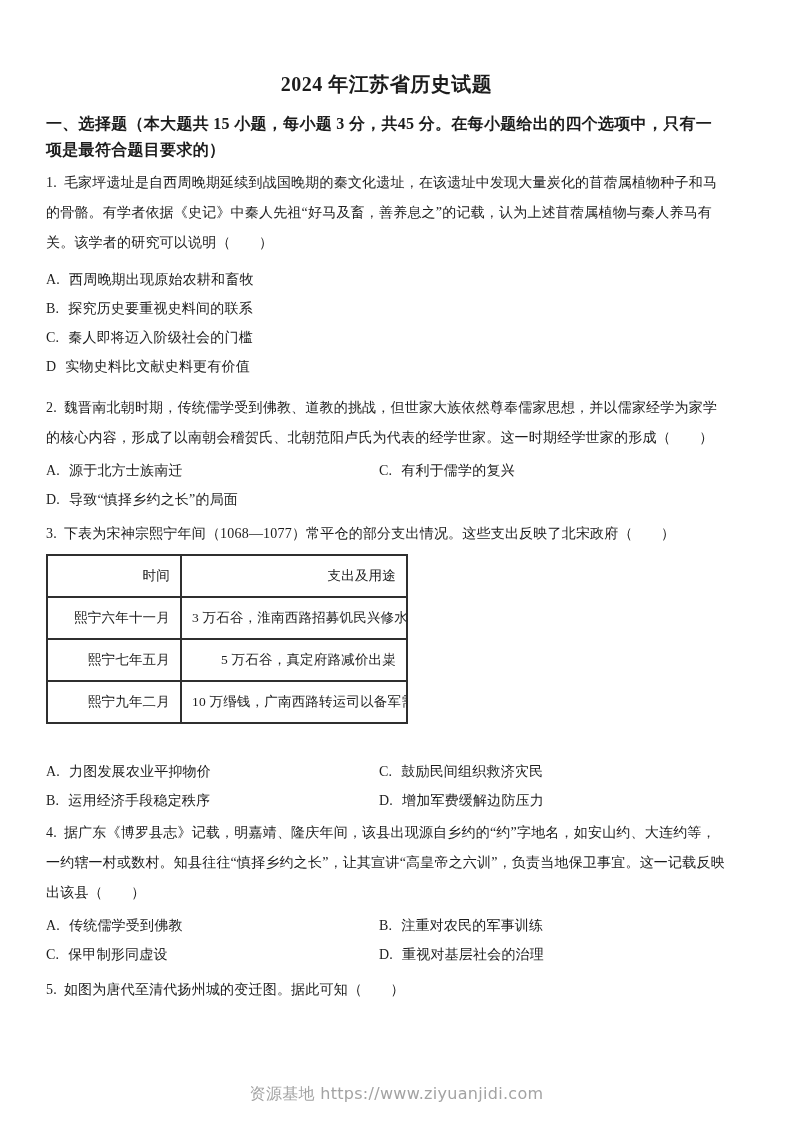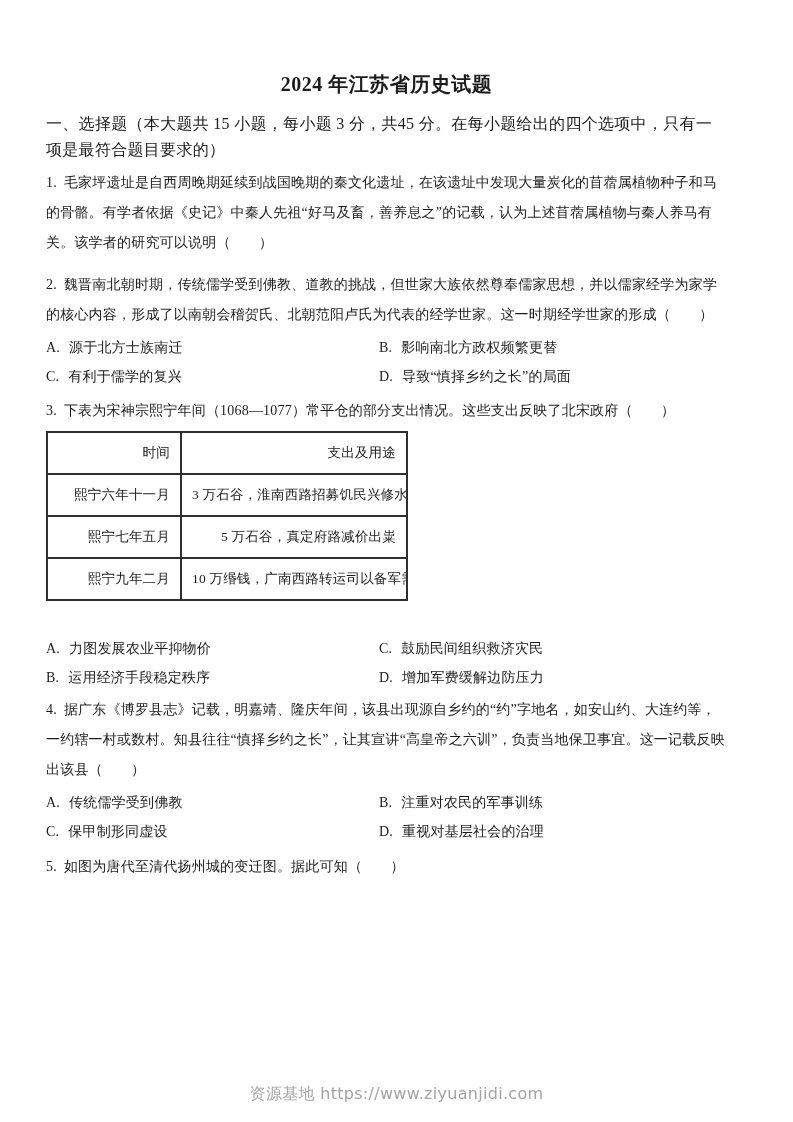--- a/index.html
+++ b/index.html
@@ -20,21 +20,21 @@
     font-size: 20px;
     line-height: 28px;
     font-weight: 700;
     text-align: center;
     letter-spacing: 0.5px;
   }
   .section-heading {
     margin: 13px 0 0 0;
     font-size: 16px;
     line-height: 26px;
-    font-weight: 400;
+    font-weight: 700;
     letter-spacing: 0.3px;
   }
   .stem {
     margin: 0;
     font-size: 14px;
     line-height: 30px;
     letter-spacing: 0.2px;
   }
   .q-num { margin-right: 7px; }
   .option {
@@ -90,27 +90,32 @@
 <body>
 
 <div class="page">
 
   <h1 class="doc-title">2024 年江苏省历史试题</h1>
 
   <h2 class="section-heading">一、选择题（本大题共 15 小题，每小题 3 分，共45 分。在每小题给出的四个选项中，只有一项是最符合题目要求的）</h2>
 
   <section class="question q1">
     <p class="stem"><span class="q-num">1.</span><span>毛家坪遗址是自西周晚期延续到战国晚期的秦文化遗址，在该遗址中发现大量炭化的苜蓿属植物种子和马的骨骼。有学者依据《史记》中秦人先祖“好马及畜，善养息之”的记载，认为上述苜蓿属植物与秦人养马有关。该学者的研究可以说明（　　）</span></p>
+    <div class="options-list">
+      <div class="option"><span class="opt-label">A.</span><span>西周晚期出现原始农耕和畜牧</span></div>
+      <div class="option"><span class="opt-label">B.</span><span>探究历史要重视史料间的联系</span></div>
+      <div class="option"><span class="opt-label">C.</span><span>秦人即将迈入阶级社会的门槛</span></div>
+      <div class="option"><span class="opt-label">D</span><span>实物史料比文献史料更有价值</span></div>
+    </div>
   </section>
 
   <section class="question q2">
     <p class="stem"><span class="q-num">2.</span><span>魏晋南北朝时期，传统儒学受到佛教、道教的挑战，但世家大族依然尊奉儒家思想，并以儒家经学为家学的核心内容，形成了以南朝会稽贺氏、北朝范阳卢氏为代表的经学世家。这一时期经学世家的形成（　　）</span></p>
     <div class="options-grid">
       <div class="option"><span class="opt-label">A.</span><span>源于北方士族南迁</span></div>
-      <div class="option"><span class="opt-label">B.</span><span>影响南北方政权频繁更替</span></div>
       <div class="option"><span class="opt-label">C.</span><span>有利于儒学的复兴</span></div>
       <div class="option"><span class="opt-label">D.</span><span>导致“慎择乡约之长”的局面</span></div>
     </div>
   </section>
 
   <section class="question q3">
     <p class="stem"><span class="q-num">3.</span><span>下表为宋神宗熙宁年间（1068—1077）常平仓的部分支出情况。这些支出反映了北宋政府（　　）</span></p>
 
     <table class="data-table">
       <tbody>

